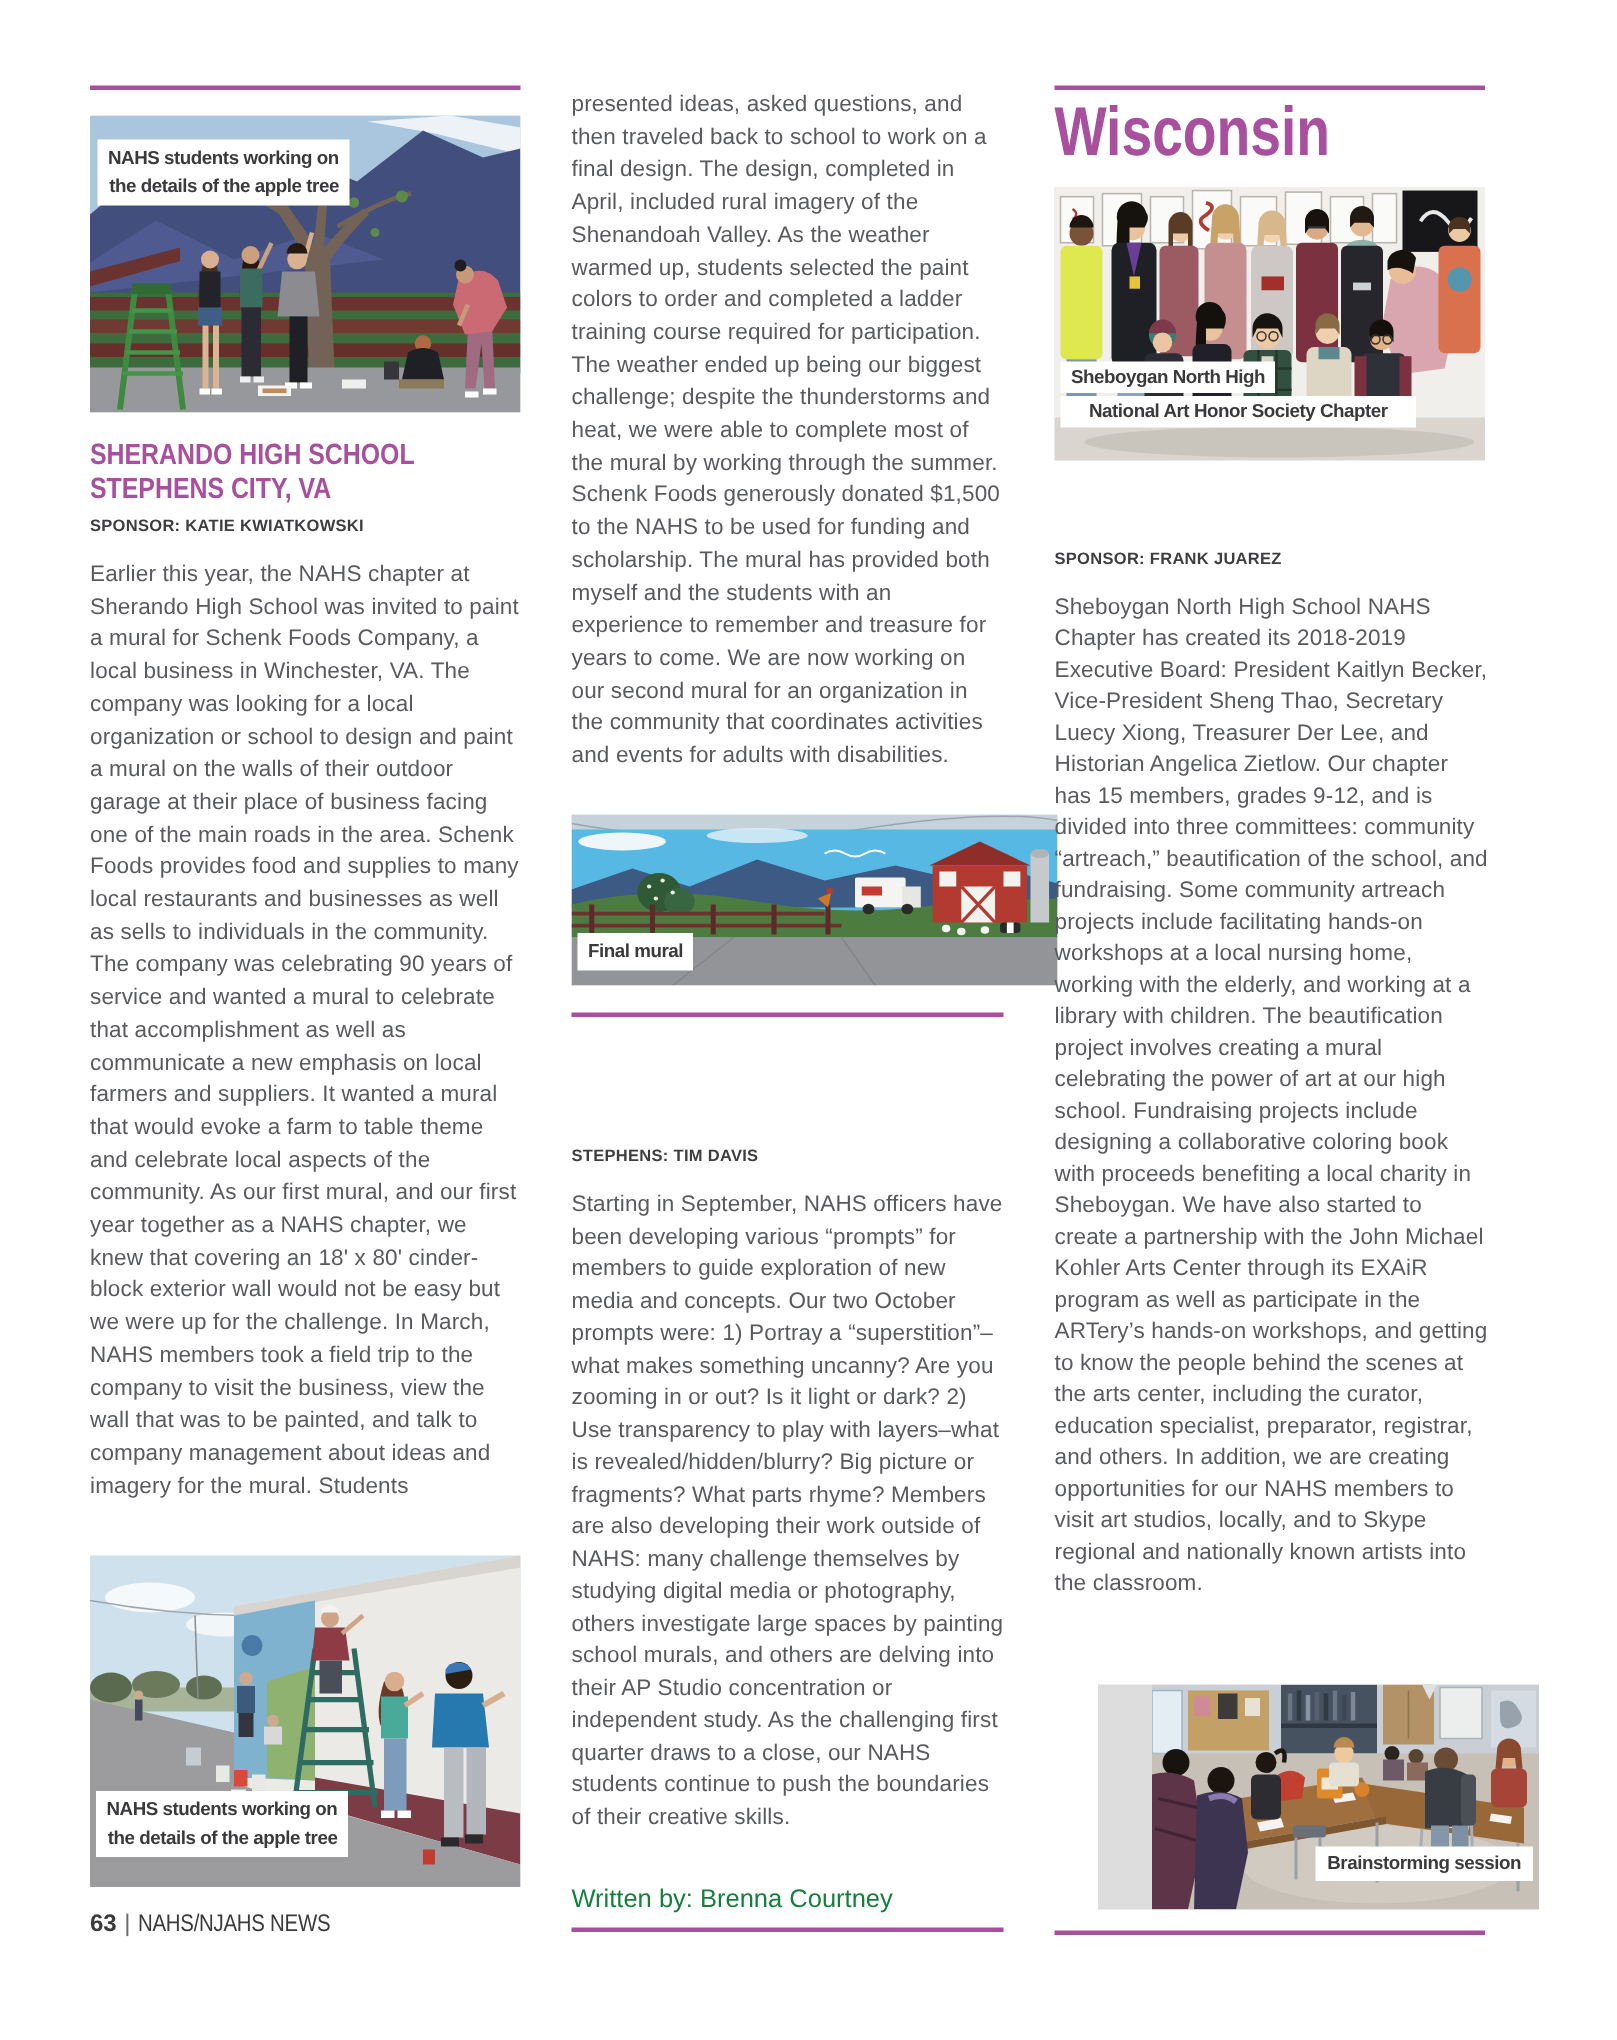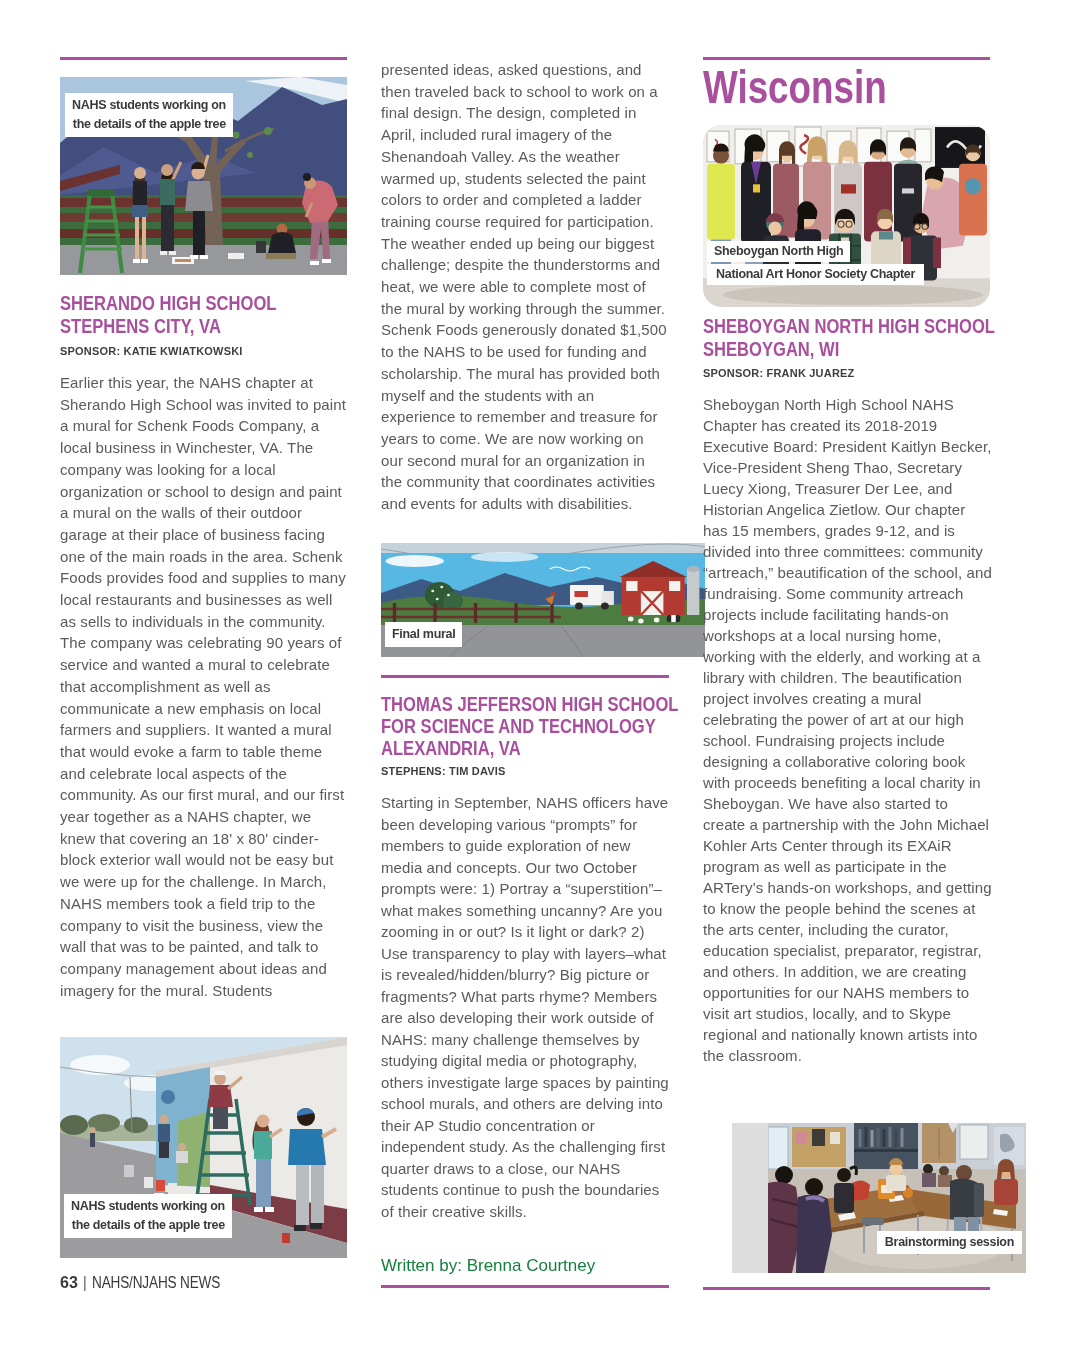--- a/index.html
+++ b/index.html
@@ -246,38 +246,33 @@
         <rect x="0" y="82" width="288" height="32" fill="#939497"></rect>
         <path d="M60,114 L96,82 M180,114 L160,82" stroke="#85868a"></path>
       </svg>
       <div class="caption" style="left:4px;top:79px;">
         <span class="cap-line">Final mural</span>
       </div>
     </figure>
 
     <div class="hrule" style="top:675px;"></div>
 
-    <div class="headline" style="top:693px;line-height:22px;">
-      <div><span class="cnd">THOMAS JEFFERSON HIGH SCHOOL</span></div>
-      <div><span class="cnd">FOR SCIENCE AND TECHNOLOGY</span></div>
-      <div><span class="cnd">ALEXANDRIA, VA</span></div>
-    </div>
     <div class="sponsor" style="top:765px;">STEPHENS: TIM DAVIS</div>
     <div class="body-text" style="top:792px;width:288px;line-height:21.5px;">Starting in September, NAHS officers have been developing various “prompts” for members to guide exploration of new media and concepts. Our two October prompts were: 1) Portray a “superstition”–what makes something uncanny? Are you zooming in or out? Is it light or dark? 2) Use transparency to play with layers–what is revealed/hidden/blurry? Big picture or fragments? What parts rhyme? Members are also developing their work outside of NAHS: many challenge themselves by studying digital media or photography, others investigate large spaces by painting school murals, and others are delving into their AP Studio concentration or independent study. As the challenging first quarter draws to a close, our NAHS students continue to push the boundaries of their creative skills.</div>
     <div class="byline" style="top:1256px;">Written by: Brenna Courtney</div>
     <div class="hrule" style="top:1285px;"></div>
   </div>
 
   <div class="col col-right">
     <div class="hrule" style="top:57px;"></div>
     <div class="state-head" style="top:64px;">
       <span class="cnd">Wisconsin</span>
     </div>
 
-    <figure class="photo" style="top:125px;width:287px;height:182px;margin:0;border-radius:19px;">
+    <figure class="photo" style="top:125px;width:287px;height:182px;margin:0;">
       <svg viewBox="0 0 287 178" preserveAspectRatio="none">
         <rect width="287" height="178" fill="#f0efec"></rect>
         <g fill="#fafaf8" stroke="#b9b5ad">
           <rect x="4" y="6" width="22" height="30"></rect>
             <rect x="32" y="4" width="26" height="34"></rect>
           <rect x="64" y="6" width="22" height="30"></rect>
             <rect x="92" y="2" width="26" height="38"></rect>
           <rect x="124" y="6" width="24" height="32"></rect>
             <rect x="154" y="3" width="24" height="34"></rect>
           <rect x="184" y="6" width="22" height="30"></rect>
@@ -349,29 +344,25 @@
         <circle cx="214" cy="99" r="3" fill="none" stroke="#333"></circle>
           <circle cx="222" cy="99" r="3" fill="none" stroke="#333"></circle>
         <rect x="204" y="108" width="30" height="44" rx="4" fill="#2e3238"></rect>
         <rect x="200" y="110" width="8" height="30" fill="#7c3140"></rect>
           <rect x="230" y="110" width="8" height="30" fill="#7c3140"></rect>
         <ellipse cx="150" cy="166" rx="130" ry="10" fill="#c9c4bc"></ellipse>
       </svg>
       <div class="caption caption-left" style="left:4px;top:116px;padding:1px 7px;">
         <span class="cap-line">Sheboygan North High</span>
       </div>
-      <div class="caption caption-left" style="left:4px;top:139px;padding:1px 9px;">
+      <div class="caption caption-left" style="left:4px;top:139px;padding:1px 19px;">
         <span class="cap-line">National Art Honor Society Chapter</span>
       </div>
     </figure>
 
-    <div class="headline" style="top:315px;">
-      <div><span class="cnd">SHEBOYGAN NORTH HIGH SCHOOL</span></div>
-      <div><span class="cnd">SHEBOYGAN, WI</span></div>
-    </div>
     <div class="sponsor" style="top:367px;text-align:right;">SPONSOR: FRANK JUAREZ</div>
     <div class="body-text" style="top:394px;width:289px;line-height:21px;">Sheboygan North High School NAHS Chapter has created its 2018-2019 Executive Board: President Kaitlyn Becker, Vice-President Sheng Thao, Secretary Luecy Xiong, Treasurer Der Lee, and Historian Angelica Zietlow. Our chapter has 15 members, grades 9-12, and is divided into three committees: community “artreach,” beautification of the school, and fundraising. Some community artreach projects include facilitating hands-on workshops at a local nursing home, working with the elderly, and working at a library with children. The beautification project involves creating a mural celebrating the power of art at our high school. Fundraising projects include designing a collaborative coloring book with proceeds benefiting a local charity in Sheboygan. We have also started to create a partnership with the John Michael Kohler Arts Center through its EXAiR program as well as participate in the ARTery’s hands-on workshops, and getting to know the people behind the scenes at the arts center, including the curator, education specialist, preparator, registrar, and others. In addition, we are creating opportunities for our NAHS members to visit art studios, locally, and to Skype regional and nationally known artists into the classroom.</div>
 
     <figure class="photo" style="top:1123px;left:29px;width:258px;height:150px;margin:0;padding-left:36px;">
       <svg viewBox="0 0 258 150" preserveAspectRatio="none">
         <rect width="258" height="150" fill="#c9cfd4"></rect>
         <rect x="0" y="4" width="20" height="42" fill="#e2edf4" stroke="#9fb4c2"></rect>
         <rect x="24" y="4" width="54" height="40" fill="#c2a066"></rect>
         <rect x="28" y="8" width="11" height="13" fill="#cf8a96"></rect>
           <rect x="44" y="6" width="13" height="17" fill="#3e3a38"></rect>

